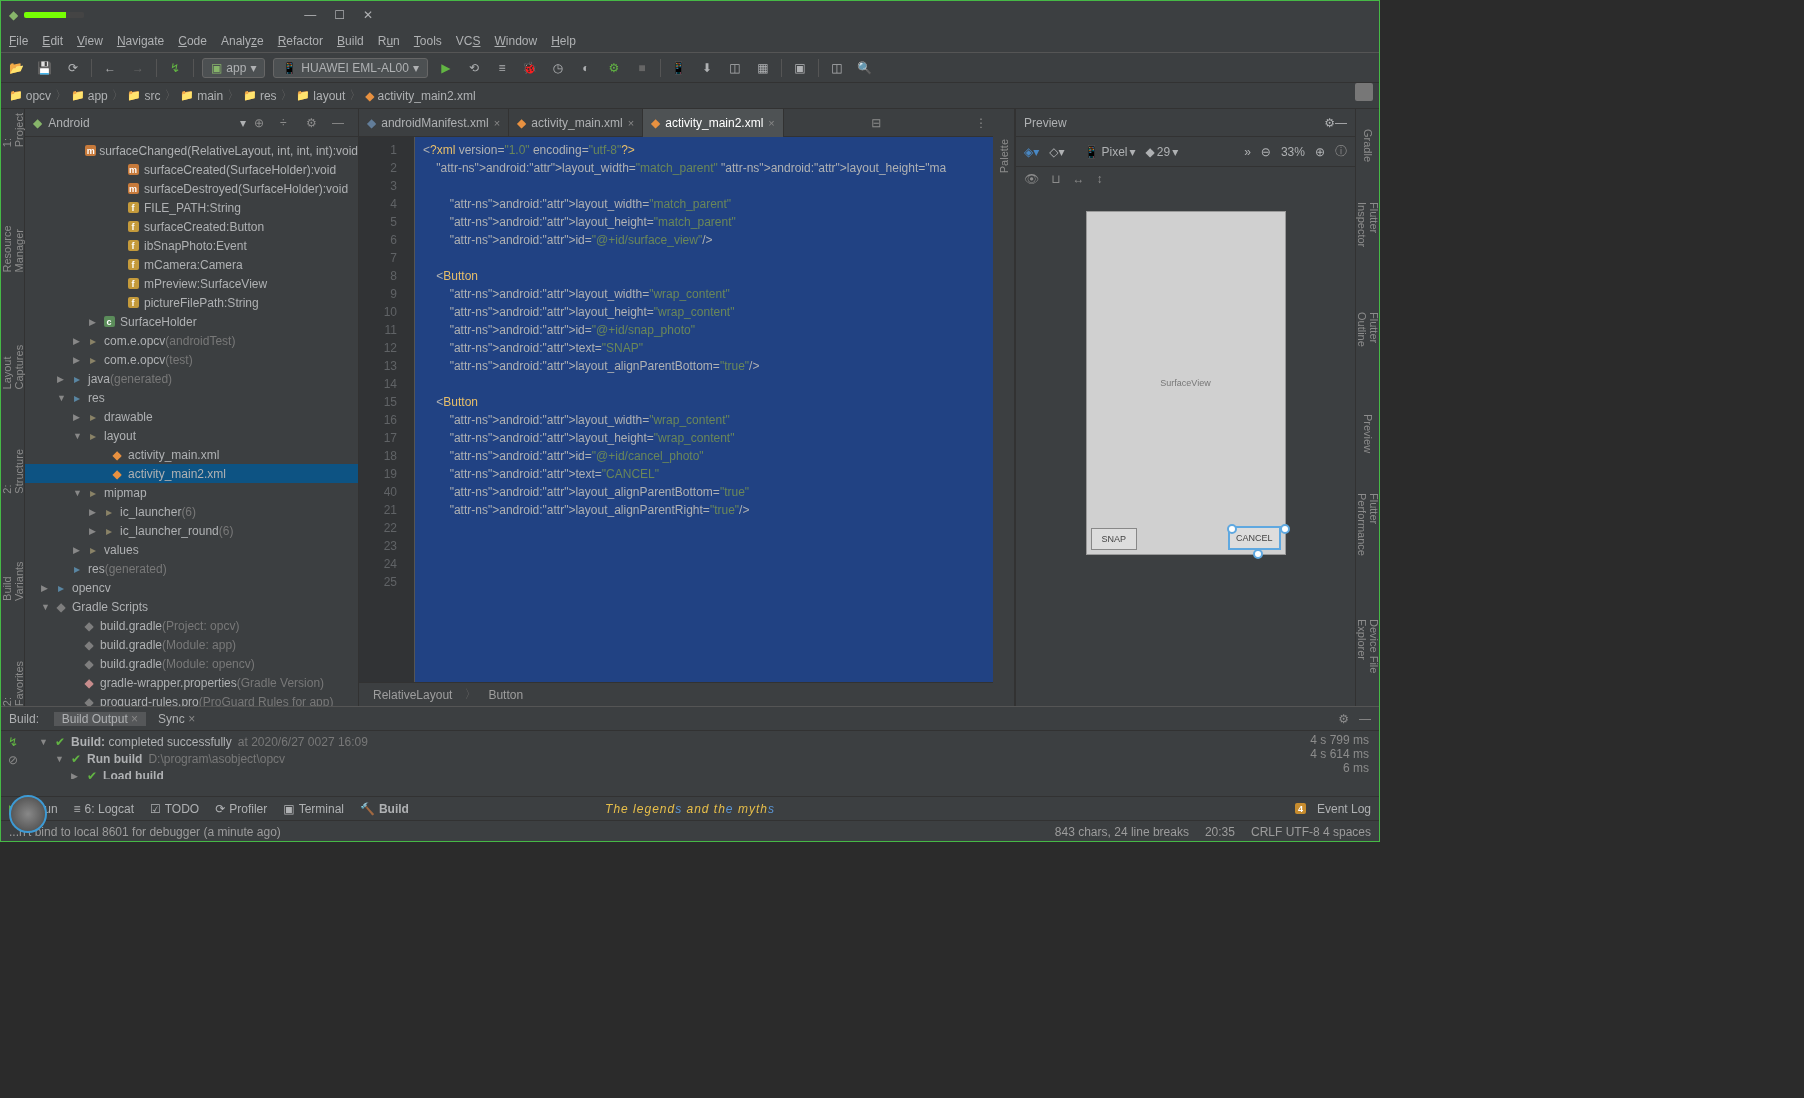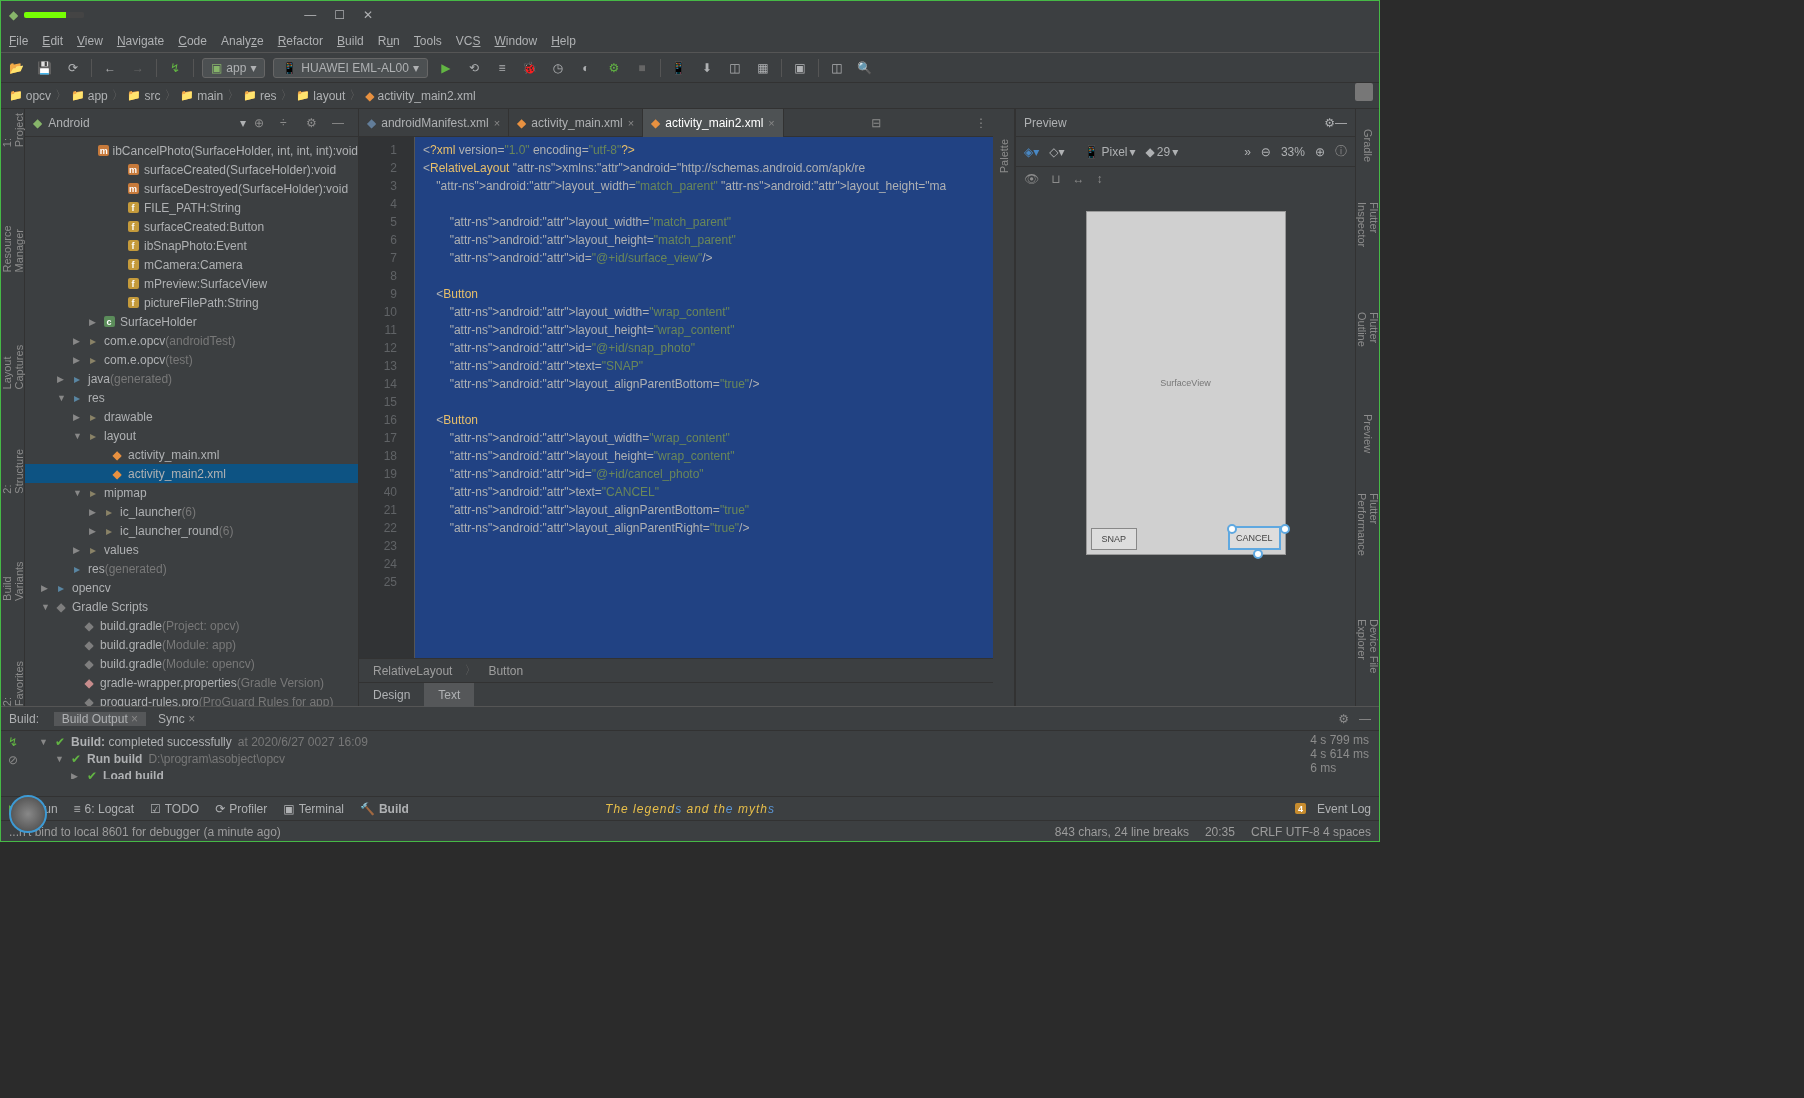--- a/index.html
+++ b/index.html
@@ -76,21 +76,21 @@
 .build-tabs-left{display:flex;align-items:center;gap:4px}
 .build-tabs .btab2{padding:0 8px;cursor:pointer;font-size:12px}
 .build-tabs .btab2.active{background:#555759}
 .build-body{display:flex;height:48px}
 .build-left-strip{width:24px;display:flex;flex-direction:column;align-items:center;padding-top:4px;gap:4px}
 .build-content{flex:1;padding:2px 8px;font-size:12px;overflow:hidden}
 .build-row{display:flex;align-items:center;height:17px;gap:6px}
 .build-row .check{color:#62b543}
 .build-row .arrow2{width:10px;color:#888;font-size:9px}
 .build-row .dim{color:#787878}
-.build-right{display:flex;flex-direction:column;padding:2px 10px;color:#8c8c8c;font-size:11px}
+.build-right{display:flex;flex-direction:column;align-items:flex-end;padding:2px 10px;color:#8c8c8c;font-size:11px}
 .tool-strip{height:24px;background:#3c3f41;border-top:1px solid #323232;display:flex;align-items:center;padding:0 8px;gap:16px}
 .tool-strip .titem{display:flex;align-items:center;gap:4px;cursor:pointer;font-size:11px}
 .tool-strip .right{margin-left:auto}
 .statusbar{height:22px;background:#3c3f41;border-top:1px solid #323232;display:flex;align-items:center;padding:0 8px;font-size:11px;color:#9c9c9c}
 .statusbar .sright{margin-left:auto;display:flex;gap:16px}
 .floating-text{position:absolute;bottom:20px;left:50%;transform:translateX(-50%);font-size:34px;font-weight:500;color:#e8bf4a;font-style:italic;letter-spacing:1px;font-family:'Comic Sans MS',cursive}
 .floating-text .blue-s{color:#5b95d4}
 .avatar{position:absolute;bottom:8px;left:8px;width:38px;height:38px;border-radius:50%;border:2px solid #3d9ad4;background:radial-gradient(circle,#888,#444)}
 .user-icon{position:absolute;right:6px;top:82px;width:18px;height:18px;background:#777;border-radius:2px}
 .palette-strip{width:22px;background:#3c3f41;border-right:1px solid #323232;display:flex;flex-direction:column;align-items:center;padding-top:30px}
@@ -225,21 +225,21 @@
       <span class="hbtn">⚙</span>
       <span class="hbtn">—</span>
     </div>
     <div class="tree" id="tree">
         <div class="tree-row">
           <span class="indent" style="width:80px"></span>
           <span class="arrow"></span>
           <span class="icon">
             <span class="sq-icon" style="background:#c77a3b">m</span>
           </span>
-          <span>ibCancelPhoto(SurfaceHolder, int, int, int):void</span>
+          <span>surfaceChanged(RelativeLayout, int, int, int):void</span>
         </div>
         <div class="tree-row">
           <span class="indent" style="width:80px"></span>
           <span class="arrow"></span>
           <span class="icon">
             <span class="sq-icon" style="background:#c77a3b">m</span>
           </span>
           <span>surfaceCreated(SurfaceHolder):void</span>
         </div>
         <div class="tree-row">
@@ -524,21 +524,20 @@
           <div>40</div>
           <div>21</div>
           <div>22</div>
           <div>23</div>
           <div>24</div>
           <div>25</div>
         </div>
       <div class="fold-gutter"></div>
       <div class="code" id="code">
           <div class="line">&lt;<span class="kw">?xml</span> version=<span class="str">"1.0"</span> encoding=<span class="str">"utf-8"</span><span class="kw">?&gt;</span></div>
-          <div class="line">&lt;<span class="kw">RelativeLayout</span> <span class="&lt;span">"attr-ns"</span>&gt;xmlns:<span class="&lt;span">"attr"</span>&gt;android="http://schemas.android.com/apk/re</div>
           <div class="line">    <span class="&lt;span">"attr-ns"</span>&gt;android:<span class="&lt;span">"attr"</span>&gt;layout_width=<span class="str">"match_parent"</span> <span class="&lt;span">"attr-ns"</span>&gt;android:<span class="&lt;span">"attr"</span>&gt;layout_height="ma</div>
           <div class="line">&nbsp;</div>
           <div class="line">        <span class="&lt;span">"attr-ns"</span>&gt;android:<span class="&lt;span">"attr"</span>&gt;layout_width=<span class="str">"match_parent"</span></div>
           <div class="line">        <span class="&lt;span">"attr-ns"</span>&gt;android:<span class="&lt;span">"attr"</span>&gt;layout_height=<span class="str">"match_parent"</span></div>
           <div class="line">        <span class="&lt;span">"attr-ns"</span>&gt;android:<span class="&lt;span">"attr"</span>&gt;id=<span class="str">"@+id/surface_view"</span>/&gt;</div>
           <div class="line">&nbsp;</div>
           <div class="line">    &lt;<span class="kw">Button</span></div>
           <div class="line">        <span class="&lt;span">"attr-ns"</span>&gt;android:<span class="&lt;span">"attr"</span>&gt;layout_width=<span class="str">"wrap_content"</span></div>
           <div class="line">        <span class="&lt;span">"attr-ns"</span>&gt;android:<span class="&lt;span">"attr"</span>&gt;layout_height=<span class="str">"wrap_content"</span></div>
           <div class="line">        <span class="&lt;span">"attr-ns"</span>&gt;android:<span class="&lt;span">"attr"</span>&gt;id=<span class="str">"@+id/snap_photo"</span></div>
@@ -553,24 +552,20 @@
           <div class="line">        <span class="&lt;span">"attr-ns"</span>&gt;android:<span class="&lt;span">"attr"</span>&gt;layout_alignParentBottom=<span class="str">"true"</span></div>
           <div class="line">        <span class="&lt;span">"attr-ns"</span>&gt;android:<span class="&lt;span">"attr"</span>&gt;layout_alignParentRight=<span class="str">"true"</span>/&gt;</div>
           <div class="line">&nbsp;</div>
         </div>
     </div>
     <div class="path-bar">
       <span>RelativeLayout</span>
       <span style="color:#666">〉</span>
       <span>Button</span>
     </div>
-    <div class="bottom-tabs">
-      <div class="btab">Design</div>
-      <div class="btab active">Text</div>
-    </div>
   </div>
 
   <div class="palette-strip">
     <span class="vlabel">Palette</span>
   </div>
 
   <div class="preview-panel">
     <div class="preview-header">
       <span class="label">Preview</span>
       <span class="hbtn">⚙</span>

